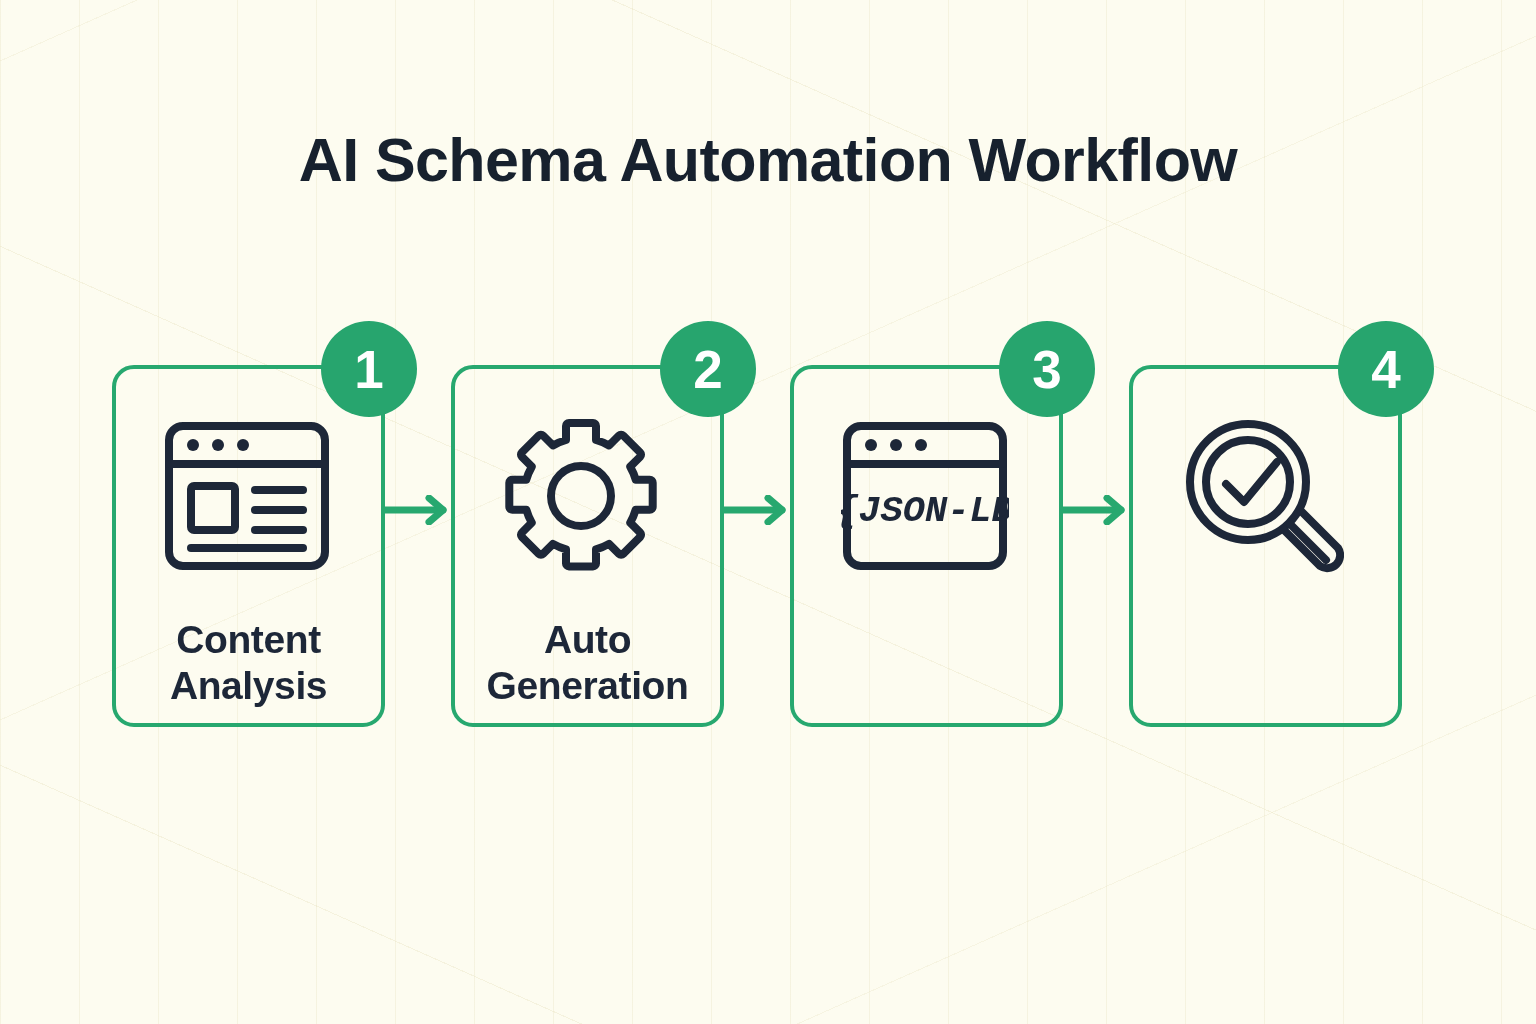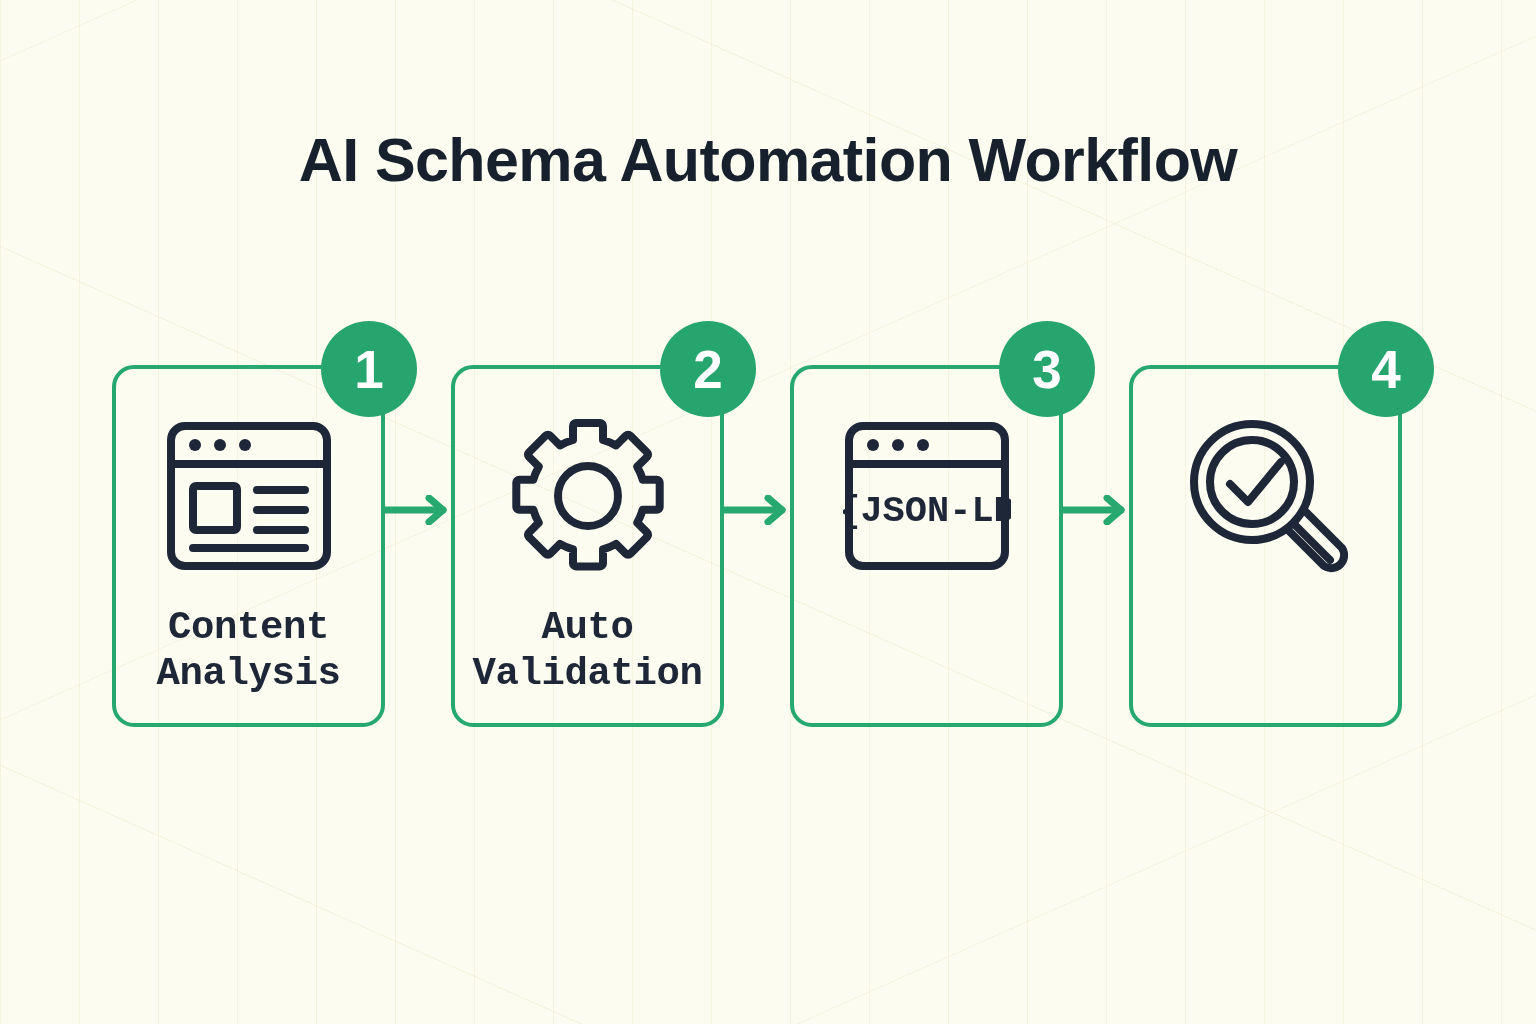--- a/index.html
+++ b/index.html
@@ -94,34 +94,33 @@
     align-items: center;
     justify-content: flex-start;
     padding-top: 48px;
   }
 
   .step-icon {
     width: 172px;
     height: 158px;
     display: flex;
     align-items: center;
-    justify-content: center;
+    font-style: italic;
   }
   .step-icon svg { display: block; }
 
   .step-label {
-    margin-top: 30px;
+    margin-top: 42px;
     text-align: center;
     font-size: 39px;
     font-weight: 700;
     line-height: 1.18;
     letter-spacing: -0.4px;
     color: #1d2738;
     white-space: pre-line;
-    font-family: Liberation Mono, monospace;
   }
 
   .step-badge {
     position: absolute;
     top: -48px;
     right: -36px;
     width: 96px;
     height: 96px;
     border-radius: 50%;
     background: #27a56e;
@@ -190,21 +189,21 @@
 
   <div class="step-card" style="left:339px;">
     <div class="card-inner">
       <div class="step-icon">
         <svg width="158" height="158" viewBox="0 0 158 158">
           <path d="M67 6 h24 a3 3 0 0 1 3 3 v14 a57 57 0 0 1 13 5.5 l10-10 a3 3 0 0 1 4.2 0 l17 17 a3 3 0 0 1 0 4.2 l-10 10 a57 57 0 0 1 5.5 13 h14 a3 3 0 0 1 3 3 v24 a3 3 0 0 1 -3 3 h-14 a57 57 0 0 1 -5.5 13 l10 10 a3 3 0 0 1 0 4.2 l-17 17 a3 3 0 0 1 -4.2 0 l-10 -10 a57 57 0 0 1 -13 5.5 v14 a3 3 0 0 1 -3 3 h-24 a3 3 0 0 1 -3 -3 v-14 a57 57 0 0 1 -13 -5.5 l-10 10 a3 3 0 0 1 -4.2 0 l-17 -17 a3 3 0 0 1 0 -4.2 l10 -10 a57 57 0 0 1 -5.5 -13 h-14 a3 3 0 0 1 -3 -3 v-24 a3 3 0 0 1 3 -3 h14 a57 57 0 0 1 5.5 -13 l-10 -10 a3 3 0 0 1 0 -4.2 l17 -17 a3 3 0 0 1 4.2 0 l10 10 a57 57 0 0 1 13 -5.5 v-14 a3 3 0 0 1 3 -3 z" fill="none" stroke="#1d2738" stroke-width="8" stroke-linejoin="round"></path>
           <circle cx="79" cy="79" r="30" fill="none" stroke="#1d2738" stroke-width="8"></circle>
         </svg>
       </div>
       <div class="step-label">Auto
-Validation</div>
+Generation</div>
     </div>
     <div class="step-badge">2</div>
   </div>
 
   <div class="connector" style="left:612px;">
     <svg width="66" height="30" viewBox="0 0 66 30">
       <g fill="none" stroke="#27a86f" stroke-width="7" stroke-linecap="round" stroke-linejoin="round">
         <line x1="0" y1="15" x2="58" y2="15"></line>
         <polyline points="44,3 58,15 44,27"></polyline>
       </g>

